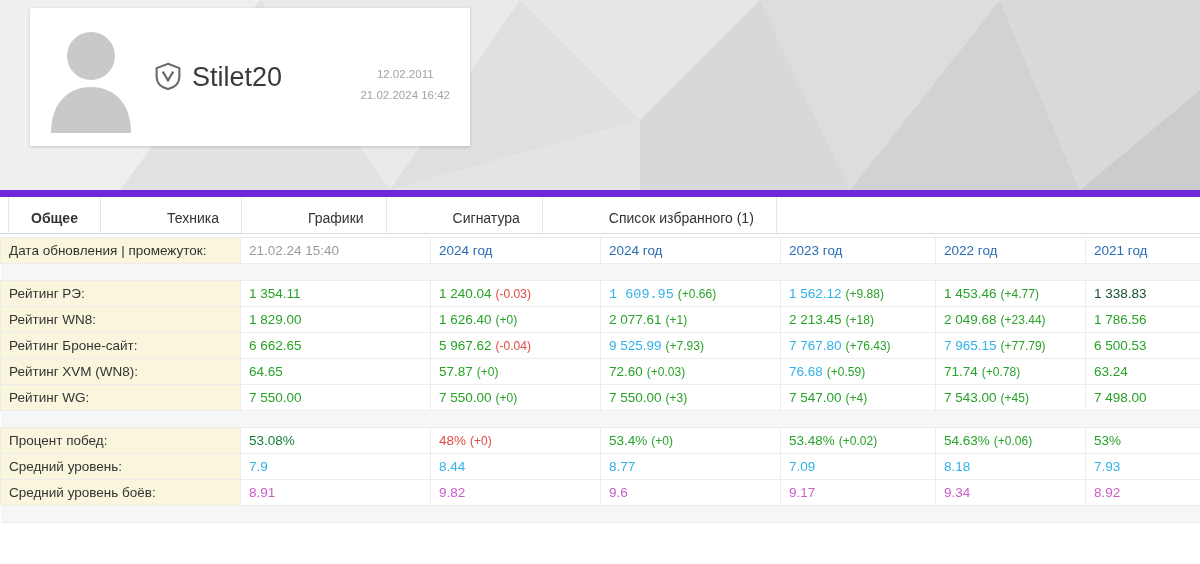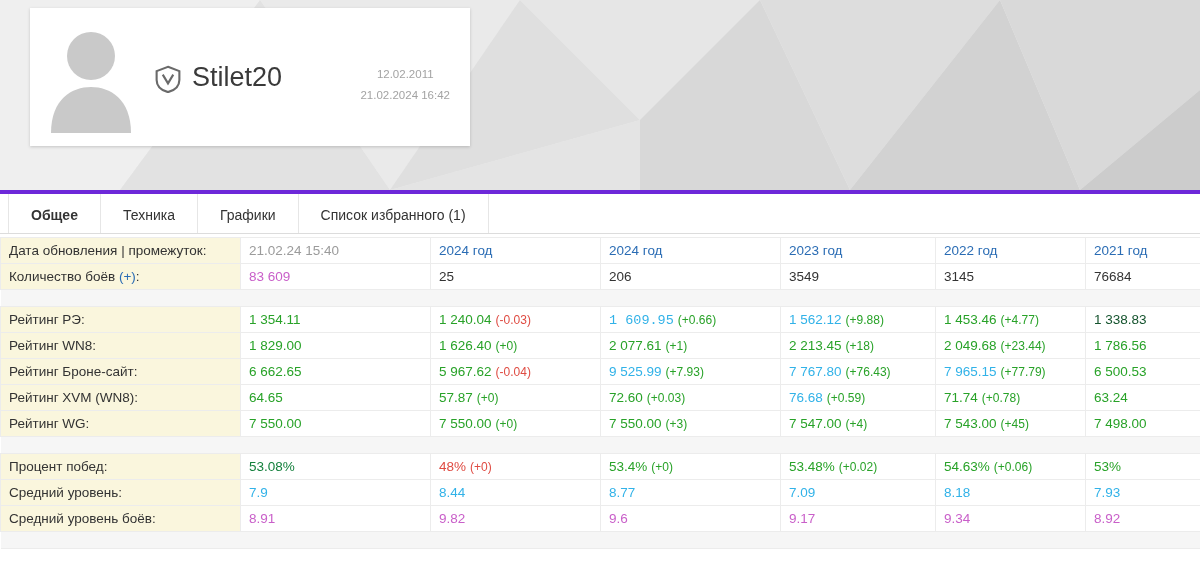--- a/index.html
+++ b/index.html
@@ -7,29 +7,29 @@
               font-family:"Liberation Sans", sans-serif; }
 
   
   .banner { position:relative; width:1200px; height:190px; overflow:hidden; }
   .banner svg.poly-bg { position:absolute; left:0; top:0; display:block; }
   .profile-card { position:absolute; left:30px; top:8px; width:440px; height:138px;
                   background:#fff; box-shadow:0 1px 3px rgba(0,0,0,.18);
                   display:flex; align-items:center; padding:12px 14px; }
   .avatar-box { width:94px; height:112px; display:flex; align-items:flex-end; justify-content:center; }
   .id-block { margin-left:16px; }
-  .name-line, .clan-line { display:flex; align-items:flex-end; gap:10px; color:#3a3a3a; }
+  .name-line, .clan-line { display:flex; align-items:flex-start; gap:10px; color:#3a3a3a; }
   .name-line { font-size:27px; }
   .clan-line { font-size:23px; margin-top:12px; }
   .dates-block { margin-left:auto; display:flex; flex-direction:column; align-items:center;
                  gap:9px; font-size:11.5px; color:#a3a3a3; padding:14px 6px 0 0; }
 
   
-  .tabs { display:flex; height:44px; background:#fff; border-top:4px solid #6d28d9;
-          border-bottom:1px solid #dcdcdc; padding-left:8px; }
+  .tabs { display:flex; height:44px; background:#fff; border-top:7px solid #6d28d9;
+          border-bottom:1px solid #dcdcdc; padding-left:8px;gap:44px; }
   .tab { padding:0 22px; line-height:42px; font-size:14px; color:#333;
          border-right:1px solid #e6e6e6; cursor:pointer; white-space:nowrap; }
   .tab:first-child { border-left:1px solid #e6e6e6; }
   .tab.active { font-weight:bold; }
 
   
   table.stats { width:1200px; border-collapse:collapse; table-layout:fixed;
                 margin-top:3px; font-size:13.5px; border-top:1px solid #d9d9d9; }
   .stats td { border:1px solid #ececec; height:26px; padding:0 8px;
               white-space:nowrap; overflow:hidden; color:#333; }
@@ -78,20 +78,21 @@
       <span>12.02.2011</span>
       <span>21.02.2024 16:42</span>
     </div>
   </div>
 </div>
 
 <div class="tabs">
   <div class="tab active">Общее</div>
   <div class="tab">Техника</div>
   <div class="tab">Графики</div>
+  <div class="tab">Сигнатура</div>
   <div class="tab">Список избранного (1)</div>
 </div>
 
 <table class="stats">
   <colgroup>
     <col style="width:240px">
       <col style="width:190px">
       <col style="width:170px">
     <col style="width:180px">
       <col style="width:155px">
@@ -100,29 +101,20 @@
   </colgroup>
   <tbody id="stats-body">
       <tr>
         <td class="label-cell">Дата обновления | промежуток:</td>
         <td class="plain"><span style="color: rgb(155, 155, 155);">21.02.24 15:40</span></td>
         <td class="plain linkish"><span style="color: rgb(42, 108, 180);">2024 год</span></td>
         <td class="plain linkish"><span style="color: rgb(42, 108, 180);">2024 год</span></td>
         <td class="plain linkish"><span style="color: rgb(42, 108, 180);">2023 год</span></td>
         <td class="plain linkish"><span style="color: rgb(42, 108, 180);">2022 год</span></td>
         <td class="plain linkish"><span style="color: rgb(42, 108, 180);">2021 год</span></td>
-      </tr>
-      <tr>
-        <td class="label-cell">Количество боёв <span class="linkish" style="color: rgb(42, 108, 180);">(+)</span>:</td>
-        <td class="plain"><span style="color: rgb(201, 95, 201);">83 609</span></td>
-        <td class="plain"><span style="color: rgb(51, 51, 51);">25</span></td>
-        <td class="plain"><span style="color: rgb(51, 51, 51);">206</span></td>
-        <td class="plain"><span style="color: rgb(51, 51, 51);">3549</span></td>
-        <td class="plain"><span style="color: rgb(51, 51, 51);">3145</span></td>
-        <td class="plain"><span style="color: rgb(51, 51, 51);">76684</span></td>
       </tr>
       <tr class="gap">
         <td colspan="7"></td>
       </tr>
       <tr>
         <td class="label-cell">Рейтинг РЭ:</td>
         <td class="plain"><span style="color: rgb(40, 162, 40);">1 354.11</span></td>
         <td class="plain"><span style="color: rgb(40, 162, 40);">1 240.04</span><span class="delta" style="color: rgb(223, 75, 66);">(-0.03)</span></td>
         <td class="plain"><span style="color: rgb(49, 178, 232); font-family: Liberation Mono, monospace;">1 609.95</span><span class="delta" style="color: rgb(40, 162, 40);">(+0.66)</span></td>
         <td class="plain"><span style="color: rgb(49, 178, 232);">1 562.12</span><span class="delta" style="color: rgb(40, 162, 40);">(+9.88)</span></td>

